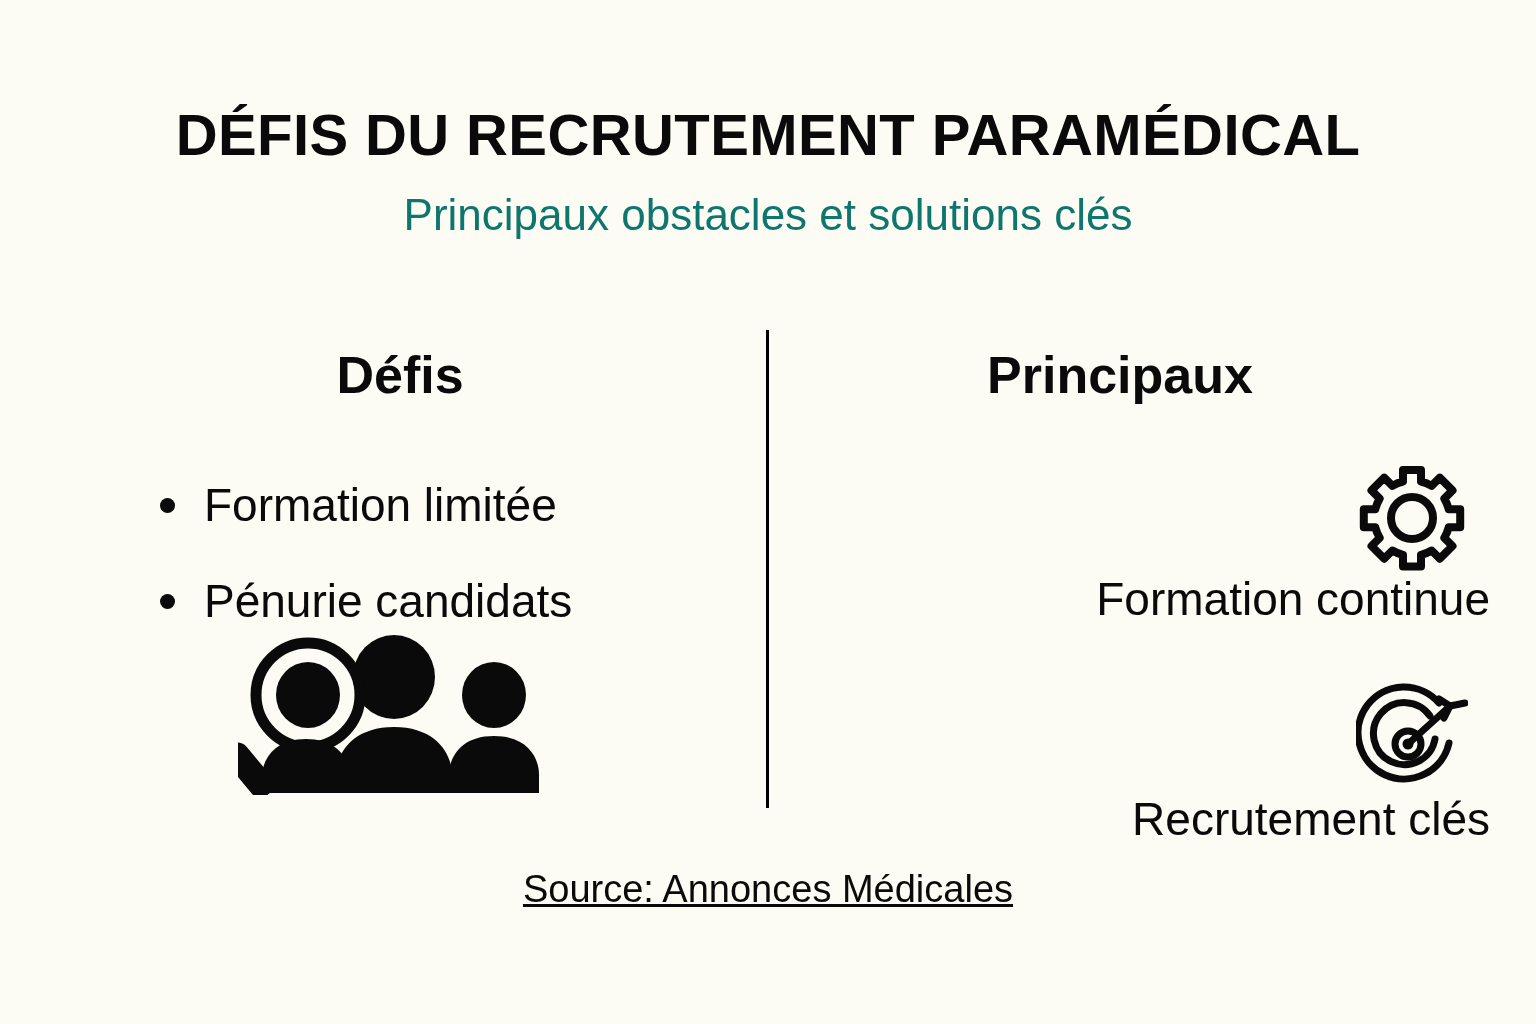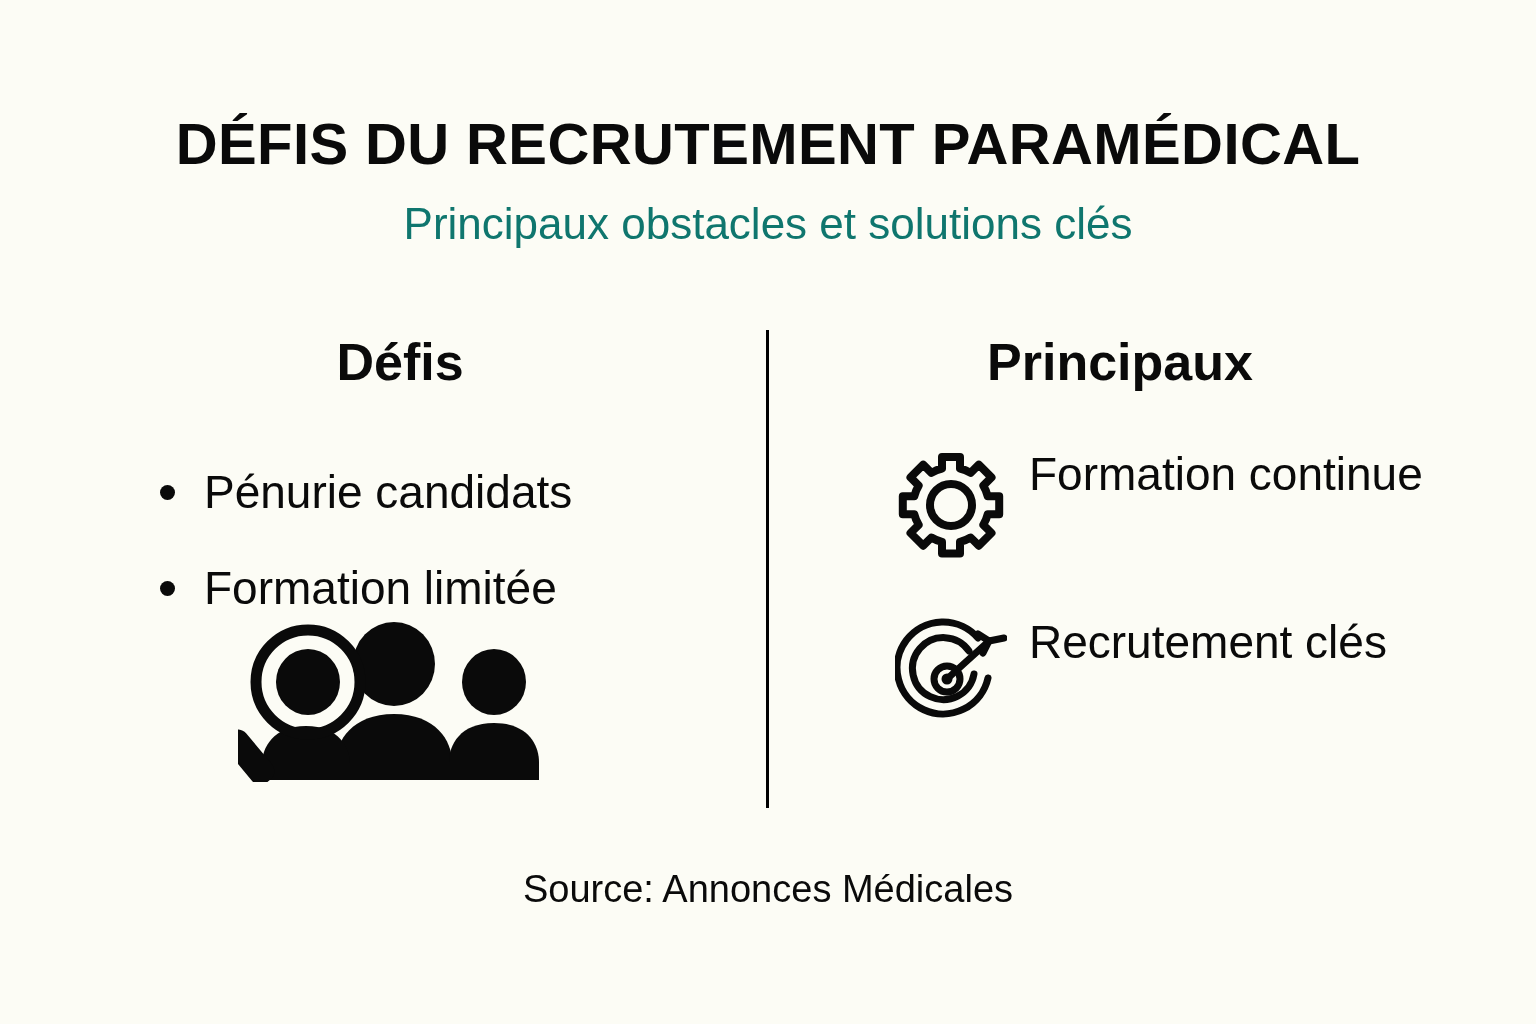--- a/index.html
+++ b/index.html
@@ -28,21 +28,21 @@
     top: 96px;
     left: 0;
     width: 1536px;
     text-align: center;
   }
   .title {
     font-size: 58px;
     font-weight: 700;
     letter-spacing: 0.4px;
     line-height: 1.06;
-    margin: 17px;
+    margin: 8px;
     color: #0A0A0A;
   }
   .subtitle {
     font-size: 44px;
     font-weight: 400;
     line-height: 1.1;
     margin: 26px 0 0 0;
     color: #0f766e;
   }
 
@@ -57,21 +57,21 @@
   .divider {
     position: absolute;
     left: 766px;
     top: 0px;
     width: 3px;
     height: 478px;
     background: #000000;
   }
   .col {
     position: absolute;
-    top: 4px;
+    top: 17px;
     height: 478px;
   }
   .col-left  { left: 60px;  width: 690px; }
   .col-right { left: 790px; width: 700px; }
 
   .col-heading {
     font-size: 52px;
     font-weight: 700;
     text-align: center;
     margin: 0;
@@ -116,22 +116,23 @@
   }
 
   
   .solution-list {
     list-style: none;
     margin: 58px 0 0 0;
     padding: 0 0 0 105px;
   }
   .solution-item {
     display: flex;
-    align-items: flex-start;
+    align-items: flex-end;
     margin-bottom: 56px;
+    flex-direction: column;
   }
   .solution-icon {
     width: 112px;
     height: 112px;
     flex: 0 0 auto;
     margin-right: 22px;
     display: flex;
     align-items: center;
     justify-content: center;
   }
@@ -143,20 +144,21 @@
 
   
   .source {
     position: absolute;
     top: 868px;
     left: 0;
     width: 1536px;
     text-align: center;
     font-size: 38px;
     color: #0A0A0A;
+    text-decoration: underline;
   }
 </style>
 </head>
 <body>
 
 <div class="poster">
 
   <div class="header">
     <h1 class="title">DÉFIS DU RECRUTEMENT PARAMÉDICAL</h1>
     <p class="subtitle">Principaux obstacles et solutions clés</p>
@@ -165,25 +167,25 @@
   <div class="columns">
 
     <div class="divider"></div>
 
     <div class="col col-left">
       <h2 class="col-heading">Défis</h2>
 
       <ul class="bullet-list">
         <li class="bullet-item">
           <span class="bullet-dot"></span>
-          <span class="bullet-text">Pénurie candidats</span>
+          <span class="bullet-text">Formation limitée</span>
         </li>
         <li class="bullet-item">
           <span class="bullet-dot"></span>
-          <span class="bullet-text">Formation limitée</span>
+          <span class="bullet-text">Pénurie candidats</span>
         </li>
       </ul>
 
       <div class="people-icon-wrap">
         <svg width="330" height="160" viewBox="0 0 330 160" xmlns="http://www.w3.org/2000/svg" aria-hidden="true">
           <g fill="#0A0A0A">
 
             <ellipse cx="156" cy="42" rx="41" ry="42"></ellipse>
             <path d="M156 92 c-42 0 -58 27 -58 48 v18 h116 v-18 c0 -21 -16 -48 -58 -48 z"></path>
 

